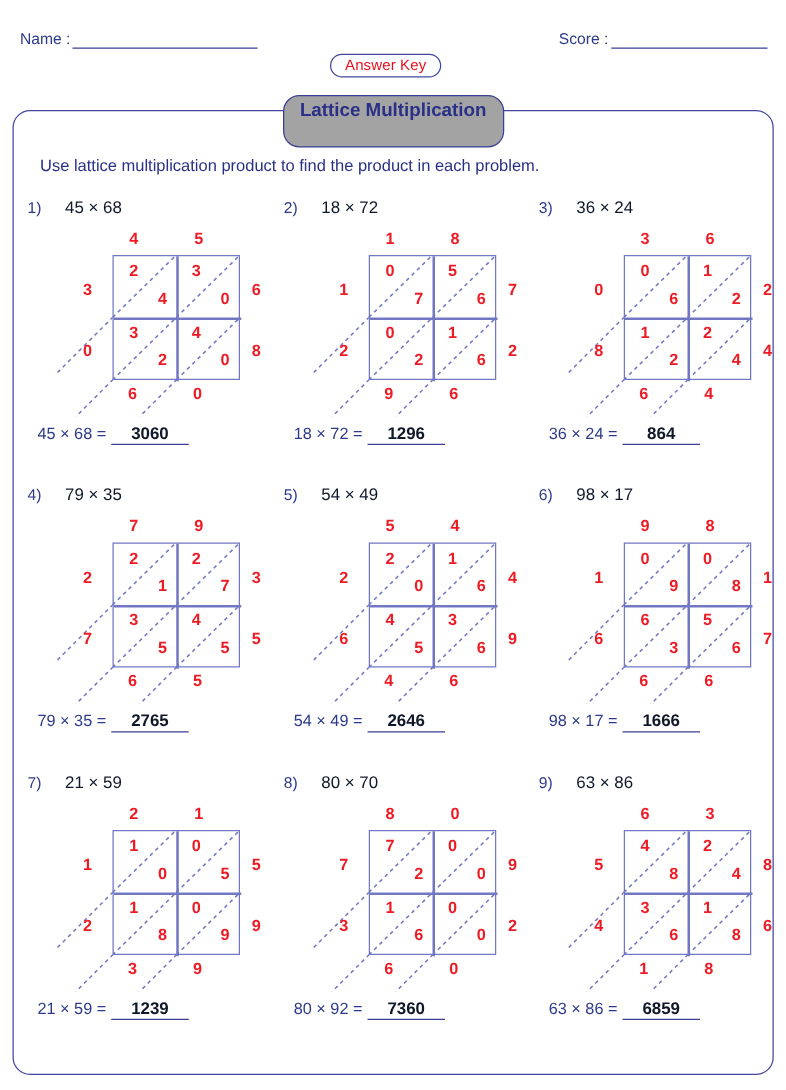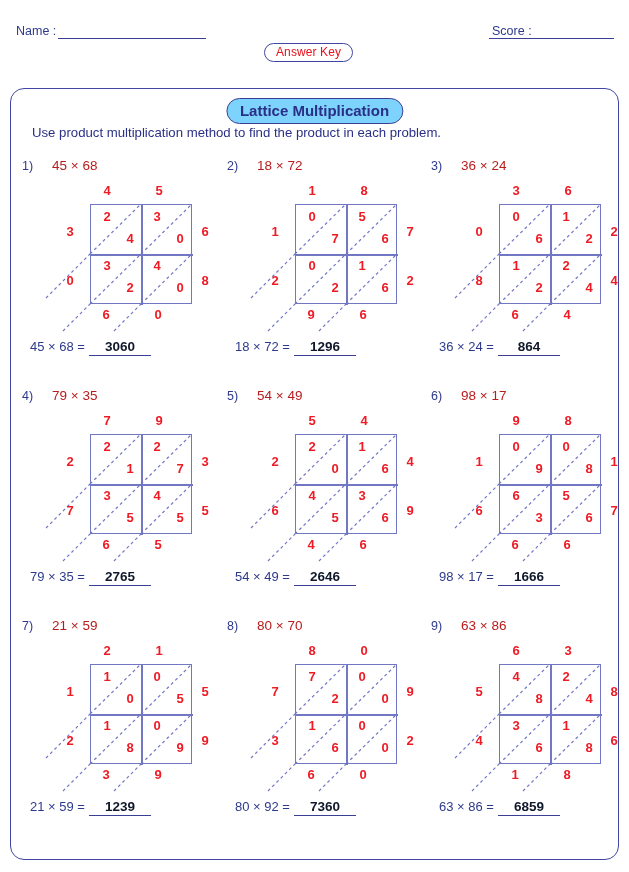--- a/index.html
+++ b/index.html
@@ -8,62 +8,61 @@
     width: 629px; height: 872px;
     background: #ffffff;
     font-family: "Liberation Sans", sans-serif;
   }
   .page { position: relative; width: 629px; height: 872px; overflow: hidden; }
 
   
   .hdr { position: absolute; top: 24px; left: 0; width: 629px; height: 30px; }
   .hdr-name { position: absolute; left: 16px; top: 0; font-size: 12.5px; color: #2d3a8c; }
   .hdr-name-line { position: absolute; left: 58px; top: 14px; width: 148px; border-bottom: 1.6px solid #3b3f94; }
-  .hdr-score { position: absolute; left: 447px; top: 0; font-size: 12.5px; color: #2d3a8c; margin-left: 45px; }
+  .hdr-score { position: absolute; left: 447px; top: 0; font-size: 12.5px; color: #2d3a8c; }
   .hdr-score-line { position: absolute; left: 489px; top: 14px; width: 125px; border-bottom: 1.6px solid #3b3f94; }
 
   .ans-key {
     position: absolute; left: 264px; top: 43px;
     padding: 1px 11px 2px 11px;
     border: 1.6px solid #4246a0; border-radius: 11px;
     color: #e8101b; font-size: 12px; font-weight: normal;
     background: #ffffff; letter-spacing: .1px;
   }
 
   
   .panel {
     position: absolute; left: 10px; top: 88px;
     width: 609px; height: 772px;
     border: 1.6px solid #4246a0; border-radius: 14px;
     background: #ffffff;
   }
   .panel-title {
     position: absolute; left: 50%; top: 76px; transform: translateX(-50%);
-    padding: 3px 13px 4px 13px;
+    padding: 3px 13px 20px 13px;
     border: 1.8px solid #3b3f94; border-radius: 13px;
-    background: #7dd3fc; color: #2a2f87;
+    background: #a3a3a3; color: #2a2f87;
     font-size: 15px; font-weight: bold; white-space: nowrap;
     z-index: 5;
-    margin-top: 22px;
   }
   .instr {
     position: absolute; left: 32px; top: 125px;
     font-size: 13.2px; color: #2a3086;
   }
 
   
   .problems { position: absolute; left: 0; top: 155px; width: 629px; }
   .prow { position: relative; height: 230px; }
   .prob { position: absolute; top: 0; width: 205px; height: 230px; }
   .prob.c0 { left: 14px; }
   .prob.c1 { left: 219px; }
   .prob.c2 { left: 423px; }
 
   .p-num { position: absolute; left: 8px; top: 4px; font-size: 12.5px; color: #2d3a8c; }
-  .p-expr { position: absolute; left: 38px; top: 3px; font-size: 13.5px; color: #b91c1c; white-space: nowrap; }
+  .p-expr { position: absolute; left: 38px; top: 3px; font-size: 13.5px; color: #0f172a; white-space: nowrap; }
 
   
   .lat { position: absolute; left: 18px; top: 28px; width: 175px; height: 150px; }
 
   
   .top-d { position: absolute; top: 0px; font-size: 13px; font-weight: bold; color: #ee1b24; text-align: center; width: 18px; }
   .top-d.d0 { left: 66px; }
   .top-d.d1 { left: 118px; }
 
   
@@ -123,21 +122,21 @@
     <span class="hdr-name">Name :</span>
     <span class="hdr-name-line"></span>
     <span class="hdr-score">Score :</span>
     <span class="hdr-score-line"></span>
   </div>
 
   <div class="ans-key">Answer Key</div>
 
   <div class="panel"></div>
   <div class="panel-title">Lattice Multiplication</div>
-  <div class="instr">Use product multiplication method to find the product in each problem.</div>
+  <div class="instr">Use lattice multiplication product to find the product in each problem.</div>
 
   <div class="problems" id="problems">
       <div class="prow">
         <div class="prob c0">
           <span class="p-num">1)</span>
           <span class="p-expr">45 × 68</span>
           <div class="lat">
             <svg class="diag-svg" viewBox="0 0 175 150">
               <line x1="58" y1="71" x2="109" y2="21" stroke="#7277c4" stroke-width="1.2" stroke-dasharray="3,3"></line>
               <line x1="109" y1="71" x2="160" y2="21" stroke="#7277c4" stroke-width="1.2" stroke-dasharray="3,3"></line>

